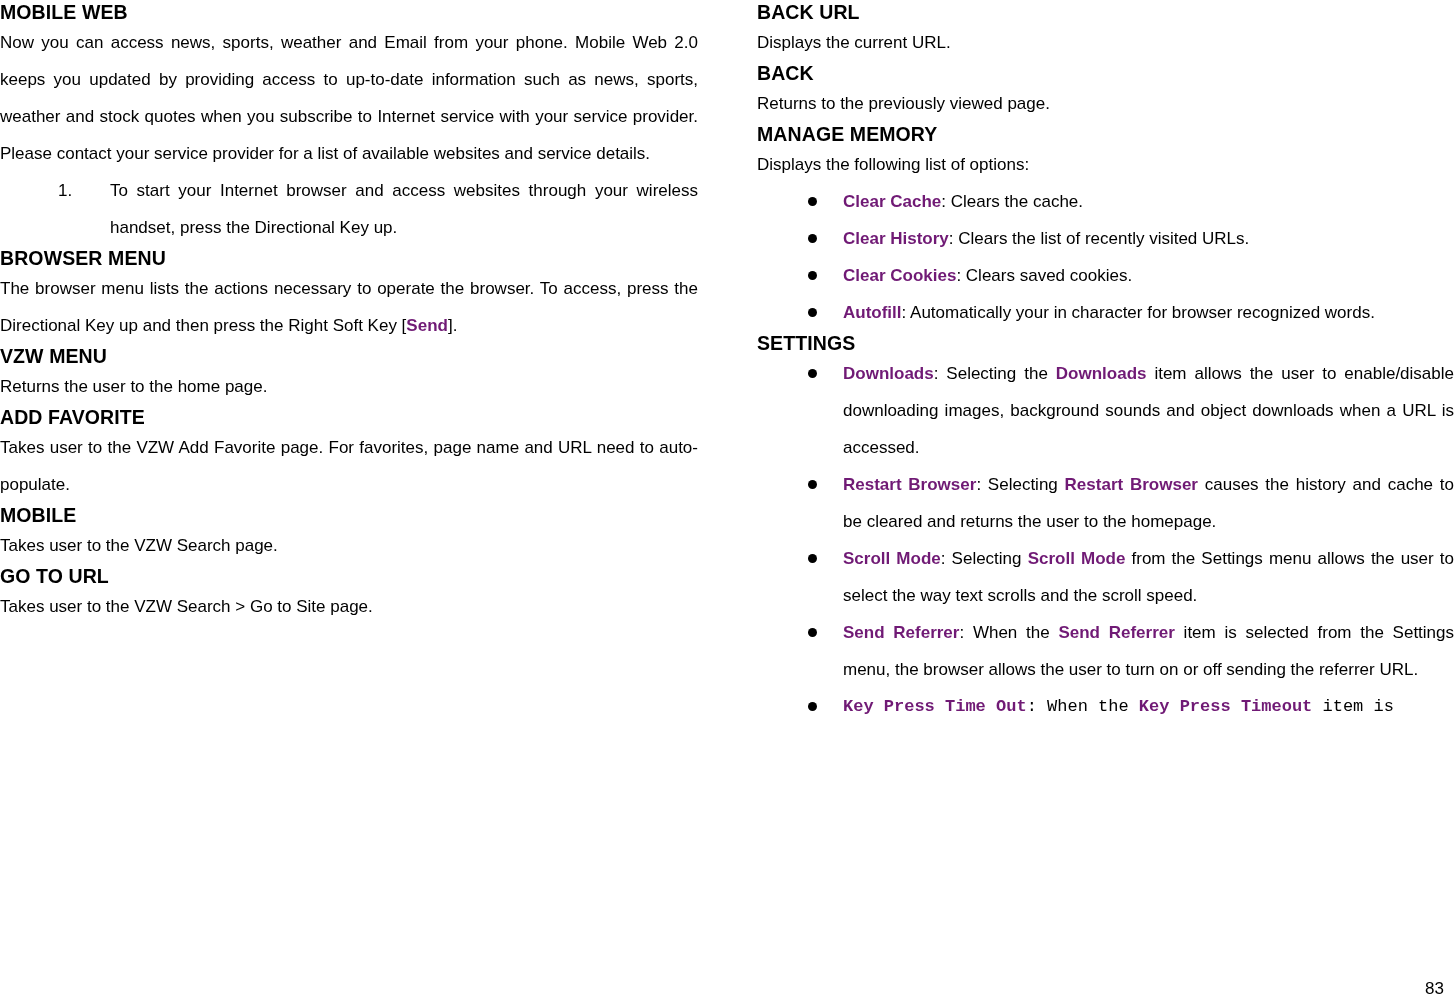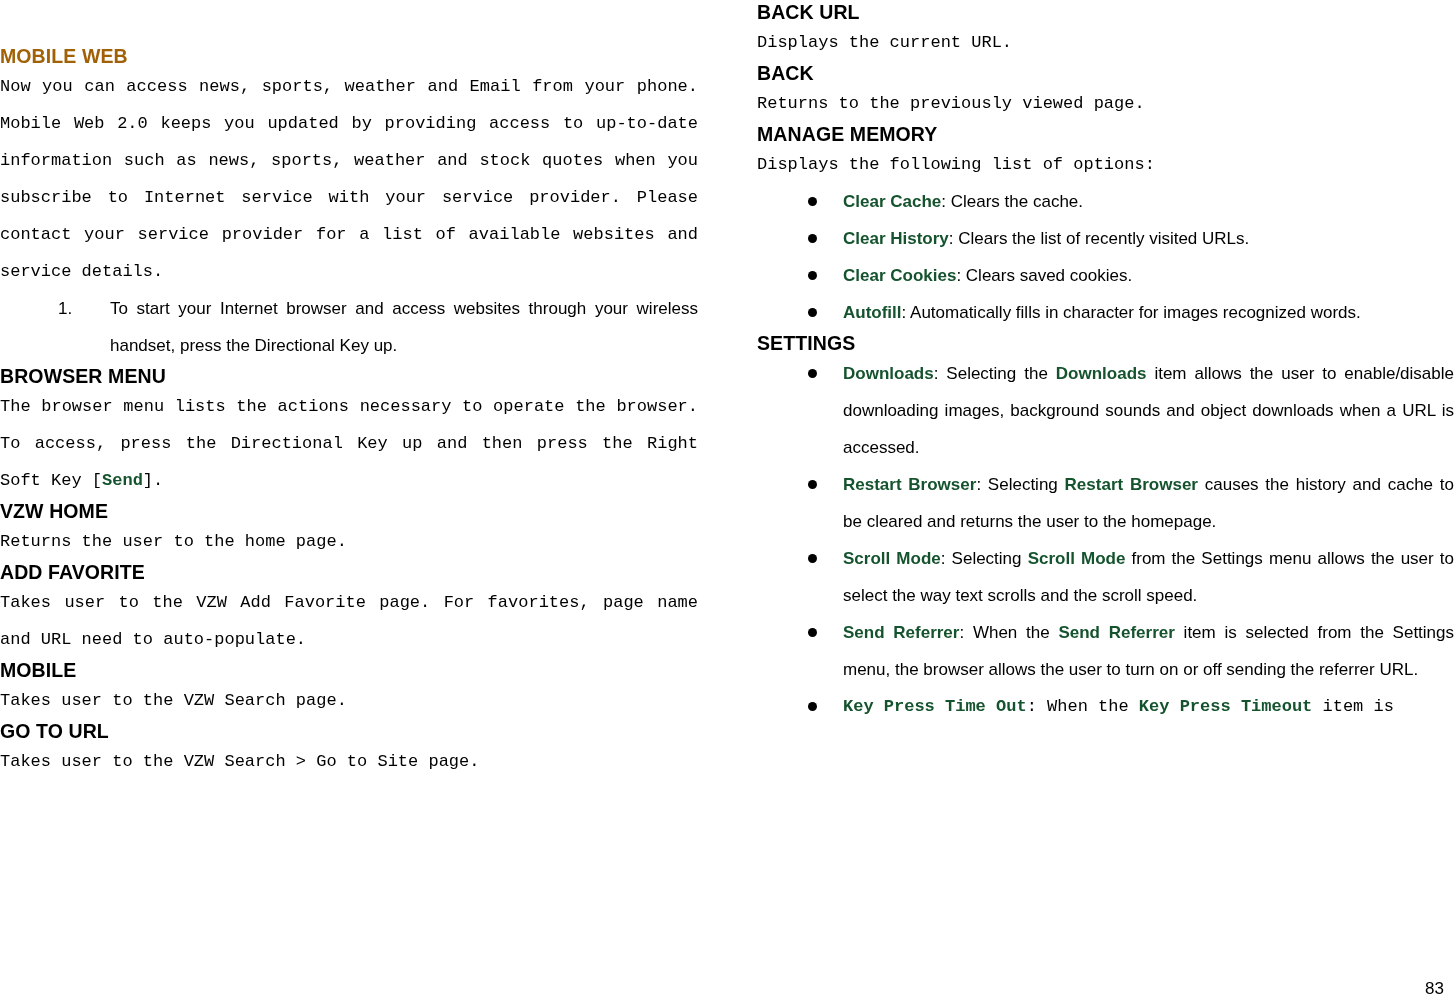--- a/index.html
+++ b/index.html
@@ -32,31 +32,30 @@
   
   h2.sec {
     font-size: 19.5px;
     font-weight: bold;
     line-height: 24px;
     margin: 0;
     padding: 0;
     letter-spacing: 0.1px;
     white-space: nowrap;
   }
-  h2.teal { color: #a16207; margin-top: 44px; }
+  h2.teal { color: #000000; }
 
   
   p.body {
     font-size: 17px;
     line-height: 37px;
     margin: 0;
     padding: 0;
     text-align: justify;
     text-justify: inter-word;
-    font-family: Liberation Mono, monospace;
   }
   p.body.last { text-align: left; }
 
   
   .gap-before { margin-top: 30px; }
   .gap-small  { margin-top: 14px; }
 
   
   ol.numlist {
     margin: 0;
@@ -104,21 +103,21 @@
     background: #000000;
     border-radius: 50%;
   }
   ul.bullets > li.clip {
     text-align: justify;
     white-space: nowrap;
     overflow: hidden;
     font-family: Liberation Mono, monospace;
   }
 
-  .kw { color: #14532d; font-weight: bold; }
+  .kw { color: #701a75; font-weight: bold; }
 
   
   .page-number {
     position: absolute;
     right: 10px;
     bottom: 4px;
     font-size: 17px;
     line-height: 22px;
     text-align: center;
   }
@@ -136,21 +135,21 @@
     <ol class="numlist">
       <li>
         <span class="num">1.</span>
         <span>To start your Internet browser and access websites through your wireless handset, press the Directional Key up.</span>
       </li>
     </ol>
 
     <h2 class="sec gap-before">BROWSER MENU</h2>
     <p class="body gap-small"><span>The browser menu lists the actions necessary to operate the browser. To access, press the Directional Key up and then press the Right Soft Key [</span><span class="kw">Send</span><span>].</span></p>
 
-    <h2 class="sec gap-before">VZW HOME</h2>
+    <h2 class="sec gap-before">VZW MENU</h2>
     <p class="body last gap-small">Returns the user to the home page.</p>
 
     <h2 class="sec gap-before">ADD FAVORITE</h2>
     <p class="body gap-small">Takes user to the VZW Add Favorite page. For favorites, page name and URL need to auto-populate.</p>
 
     <h2 class="sec gap-before">MOBILE</h2>
     <p class="body last gap-small">Takes user to the VZW Search page.</p>
 
     <h2 class="sec gap-before">GO TO URL</h2>
     <p class="body last gap-small">Takes user to the VZW Search &gt; Go to Site page.</p>
@@ -171,21 +170,21 @@
       <li>
         <span class="dot"></span><span class="kw">Clear Cache</span><span>: Clears the cache.</span>
       </li>
       <li>
         <span class="dot"></span><span class="kw">Clear History</span><span>: Clears the list of recently visited URLs.</span>
       </li>
       <li>
         <span class="dot"></span><span class="kw">Clear Cookies</span><span>: Clears saved cookies.</span>
       </li>
       <li>
-        <span class="dot"></span><span class="kw">Autofill</span><span>: Automatically fills in character for images recognized words.</span>
+        <span class="dot"></span><span class="kw">Autofill</span><span>: Automatically your in character for browser recognized words.</span>
       </li>
     </ul>
 
     <h2 class="sec gap-before">SETTINGS</h2>
 
     <ul class="bullets">
       <li>
         <span class="dot"></span><span class="kw">Downloads</span><span>: Selecting the </span><span class="kw">Downloads</span><span> item allows the user to enable/disable downloading images, background sounds and object downloads when a URL is accessed.</span>
       </li>
       <li>

